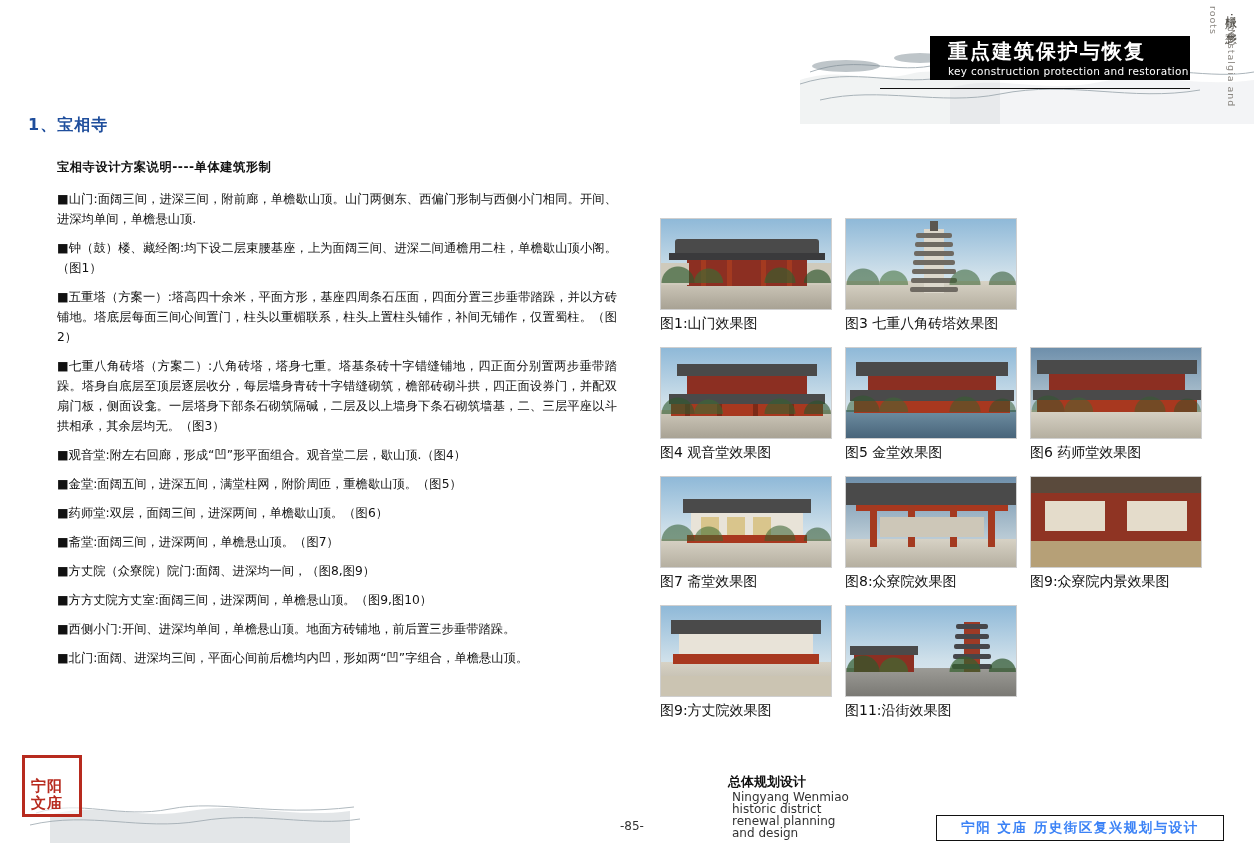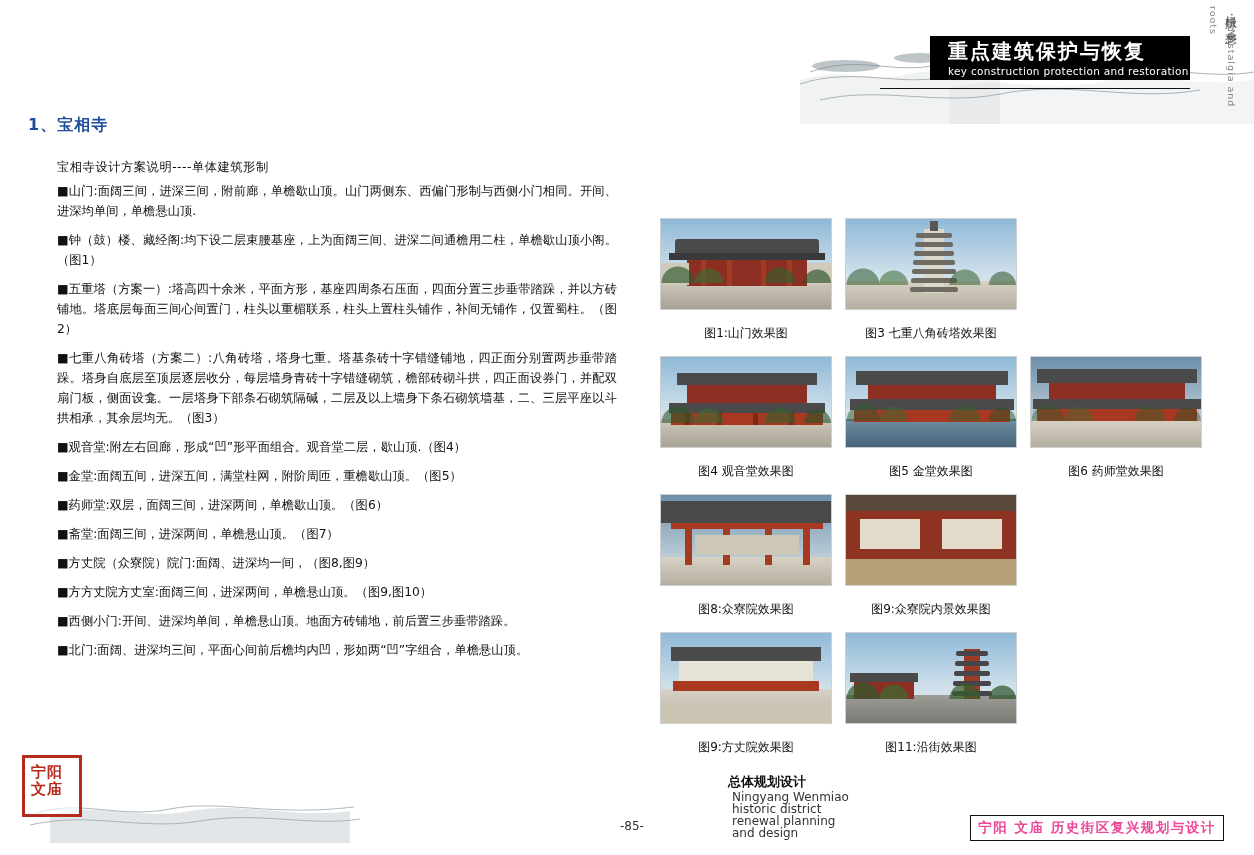--- a/index.html
+++ b/index.html
@@ -82,22 +82,22 @@
   
   .text-col {
     position: absolute;
     top: 157px; left: 57px;
     width: 560px;
     font-size: 12.3px;
     line-height: 20px;
     color: #111;
   }
   .text-col .lead {
-    font-weight: normal;
-    margin-bottom: 4px;
+    font-weight: bold;
+    margin-bottom: 12px;
     letter-spacing: 0.5px;
   }
   .text-col p {
     margin: 0 0 9px 0;
     text-align: justify;
   }
 
   
   .grid {
     position: absolute;
@@ -112,24 +112,24 @@
   .cell { width: 172px; }
   .thumb {
     width: 172px;
     height: 92px;
     border: 1px solid #cfcfcf;
     position: relative;
     overflow: hidden;
     background: #dfe6ea;
   }
   .cap {
-    text-align: center;
-    font-size: 12px;
+    text-align: left;
+    font-size: 14px;
     color: #111;
-    margin-top: 15px;
+    margin-top: 5px;
     margin-bottom: 8px;
     white-space: nowrap;
   }
 
   
   .sky {
     position: absolute; inset: 0;
     background: linear-gradient(#8fb9d8, #cfe0ea 60%, #e6eef2);
   }
   .sky.dim { background: linear-gradient(#6e8fab, #b7c9d4 65%, #d6dee2); }
@@ -195,21 +195,21 @@
   }
   .seal {
     position: absolute;
     left: 22px; bottom: 38px;
     width: 60px; height: 62px;
     border: 3px solid #b72a1e;
     color: #b72a1e;
     font-size: 15px;
     font-weight: bold;
     line-height: 17px;
-    padding: 6px 6px;
+    padding: 20px 6px;
     letter-spacing: 1px;
     background: rgba(255,255,255,0.6);
   }
   .page-num {
     position: absolute;
     left: 620px; bottom: 22px;
     font-size: 12px;
     color: #333;
   }
   .footer-mid {
@@ -228,29 +228,29 @@
     color: #333;
     line-height: 12px;
     display: inline-block;
     margin-left: 4px;
     width: 118px;
     vertical-align: top;
   }
   .footer-right {
     position: absolute;
     right: 30px; bottom: 14px;
-    width: 254px;
+    width: 288px;
     height: 26px;
     border: 1.5px solid #111;
     text-align: center;
     font-size: 13.5px;
     font-weight: bold;
     letter-spacing: 1.5px;
     line-height: 23px;
-    color: #ec4899;
+    color: #3b82f6;
   }
 </style>
 </head>
 <body>
 
 <div class="header">
 
   <div class="header-wash">
     <svg width="454" height="110" viewBox="0 0 454 110">
       <g fill="none" stroke="#8e9ba3" stroke-width="1" opacity="0.75">
@@ -378,20 +378,34 @@
         <div class="hall" style="left:18px;top:26px;width:136px;height:16px;"></div>
         <div class="roof" style="left:2px;top:42px;width:168px;height:10px;"></div>
         <div class="veranda" style="left:6px;top:52px;width:160px;height:12px;"></div>
         <div class="trees" style="bottom:26px;opacity:.45;"></div>
       </div>
       <div class="cap">图6 药师堂效果图</div>
     </div>
   </div>
 
   <div class="grid-row">
+    <div class="cell">
+      <div class="thumb">
+        <div class="sky"></div>
+        <div class="ground gravel"></div>
+        <div class="roof" style="left:22px;top:22px;width:128px;height:14px;"></div>
+        <div class="wall-white" style="left:30px;top:36px;width:112px;height:24px;"></div>
+        <div class="veranda" style="left:26px;top:58px;width:120px;height:8px;"></div>
+        <div class="hall" style="left:40px;top:40px;width:18px;height:18px;background:#d9c58c;"></div>
+        <div class="hall" style="left:66px;top:40px;width:18px;height:18px;background:#d9c58c;"></div>
+        <div class="hall" style="left:92px;top:40px;width:18px;height:18px;background:#d9c58c;"></div>
+        <div class="trees" style="bottom:26px;opacity:.55;"></div>
+      </div>
+      <div class="cap">图7 斋堂效果图</div>
+    </div>
 
     <div class="cell">
       <div class="thumb">
         <div class="sky dim"></div>
         <div class="ground gravel"></div>
         <div class="roof" style="left:0px;top:6px;width:172px;height:22px;"></div>
         <div class="veranda" style="left:10px;top:28px;width:152px;height:6px;"></div>
         <div class="col-red" style="left:24px;top:28px;height:42px;width:7px;"></div>
         <div class="col-red" style="left:62px;top:28px;height:42px;width:7px;"></div>
         <div class="col-red" style="left:104px;top:28px;height:42px;width:7px;"></div>

